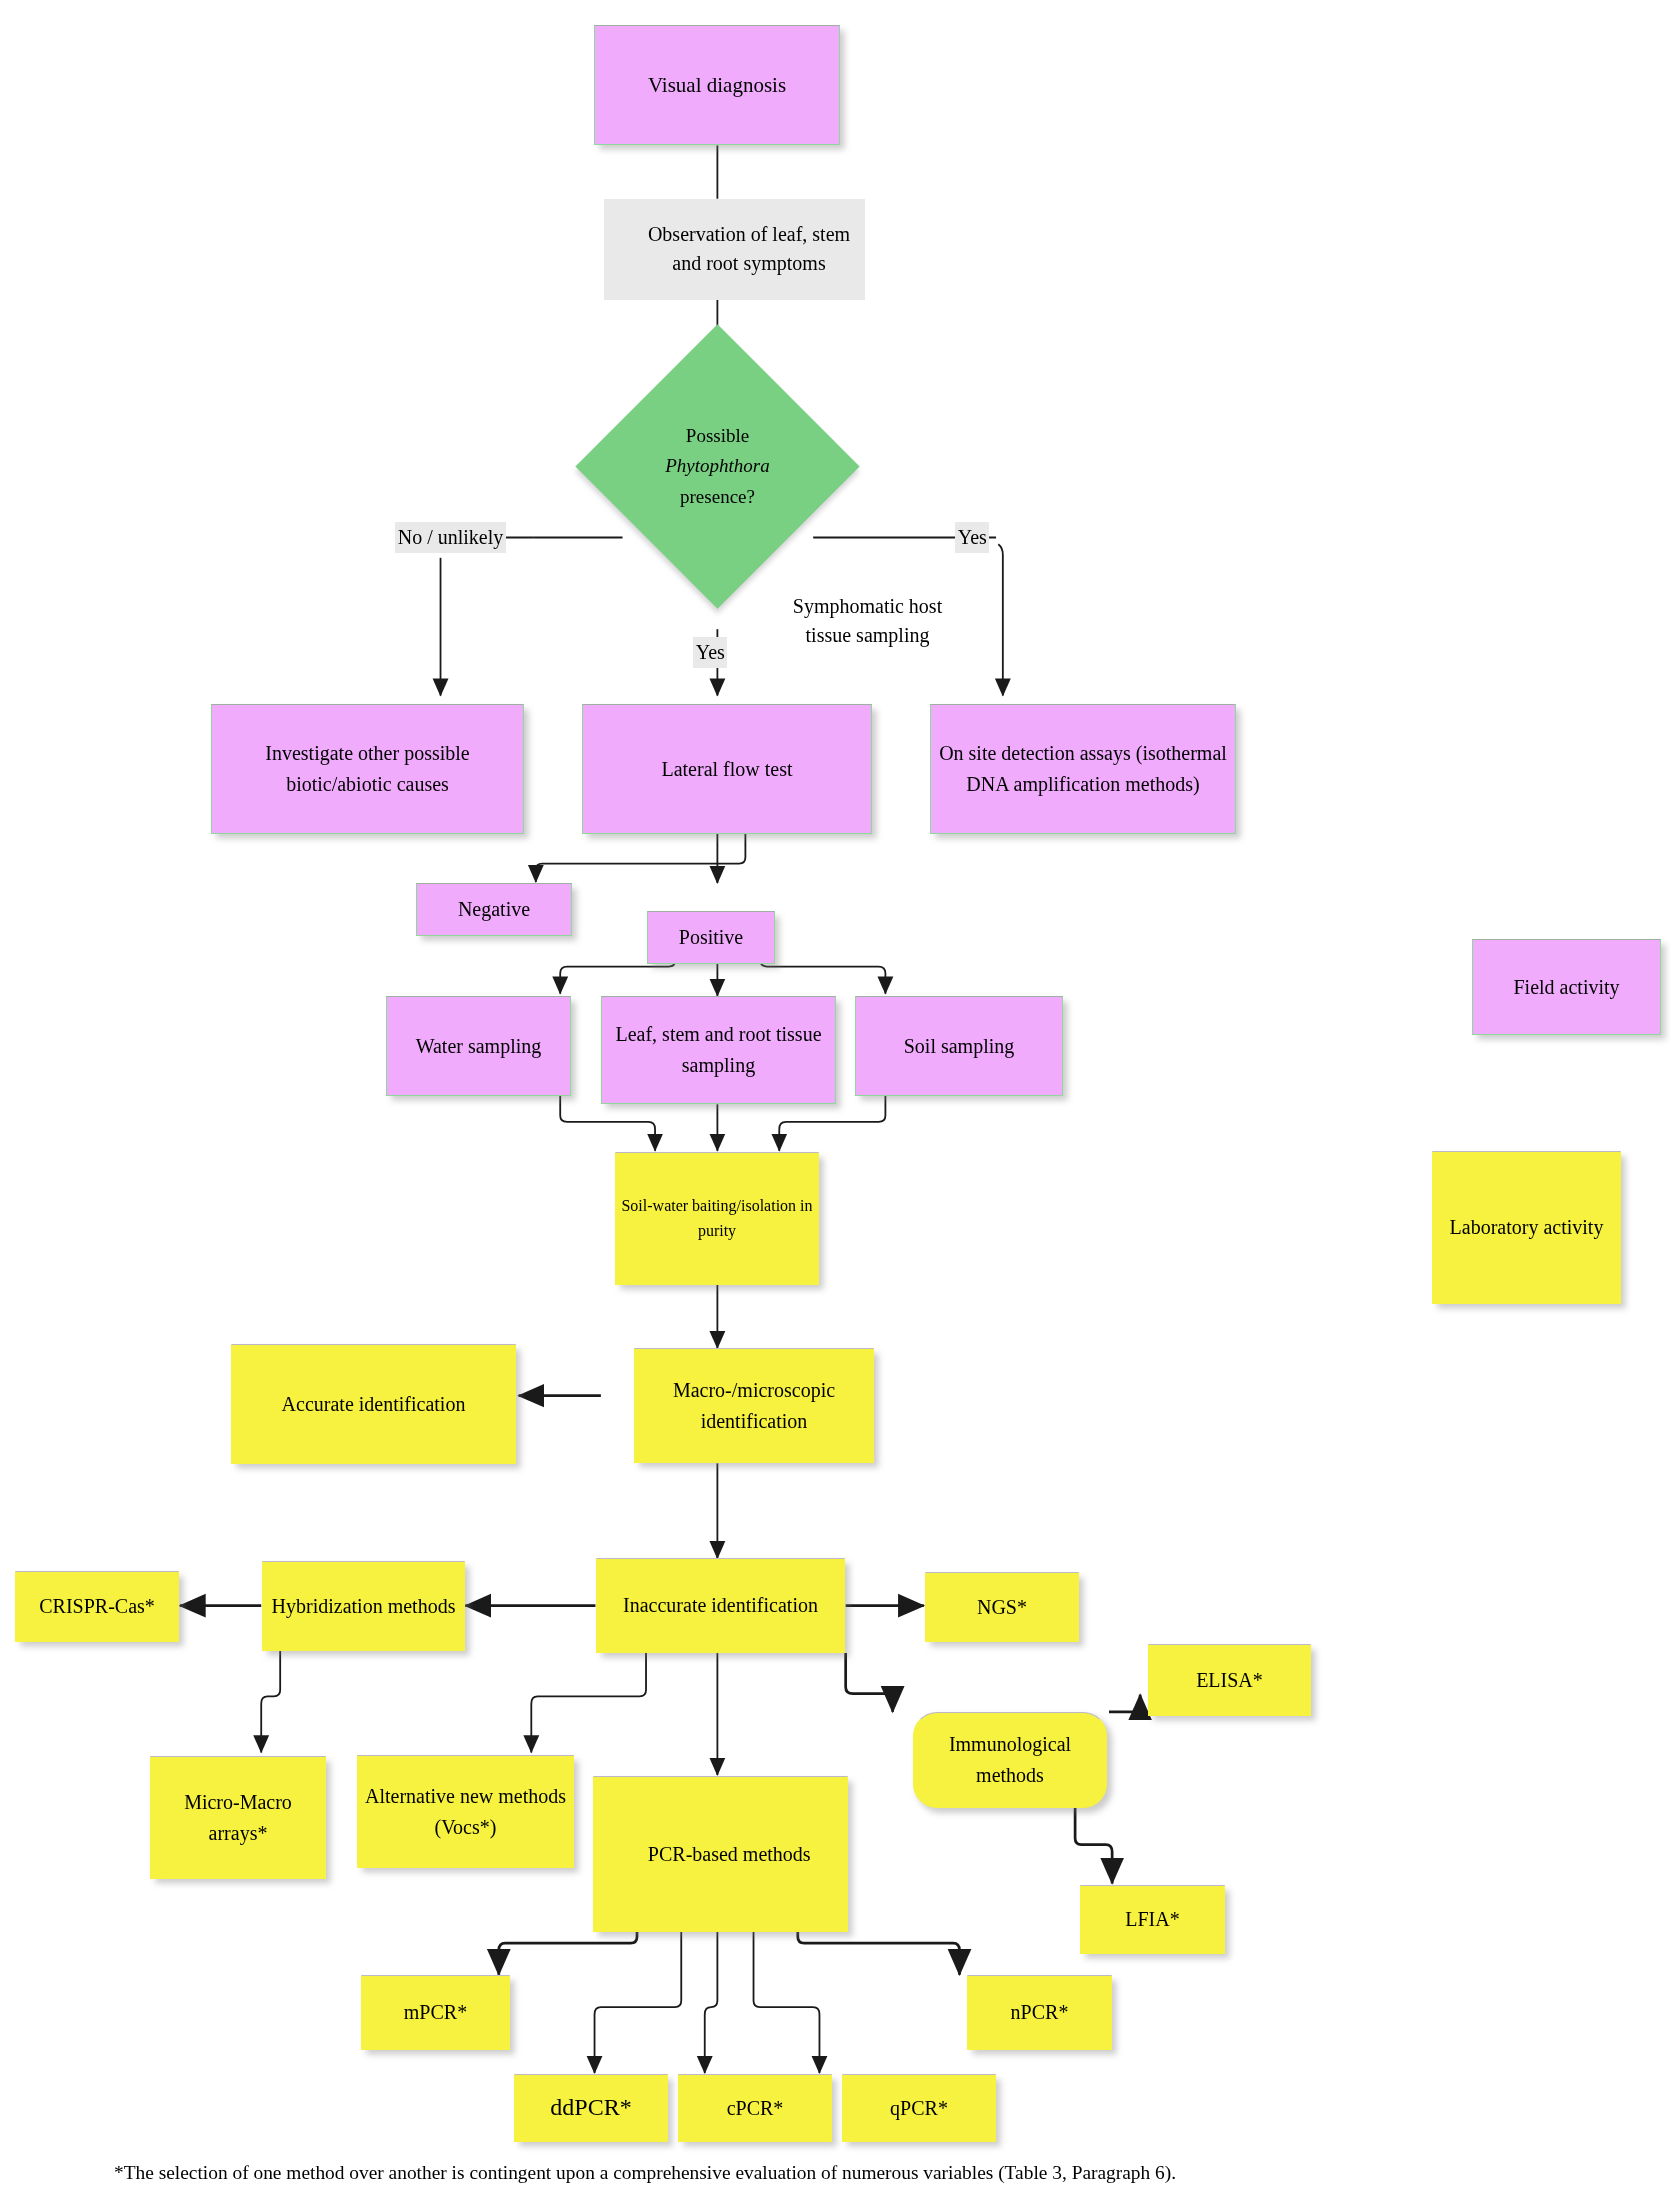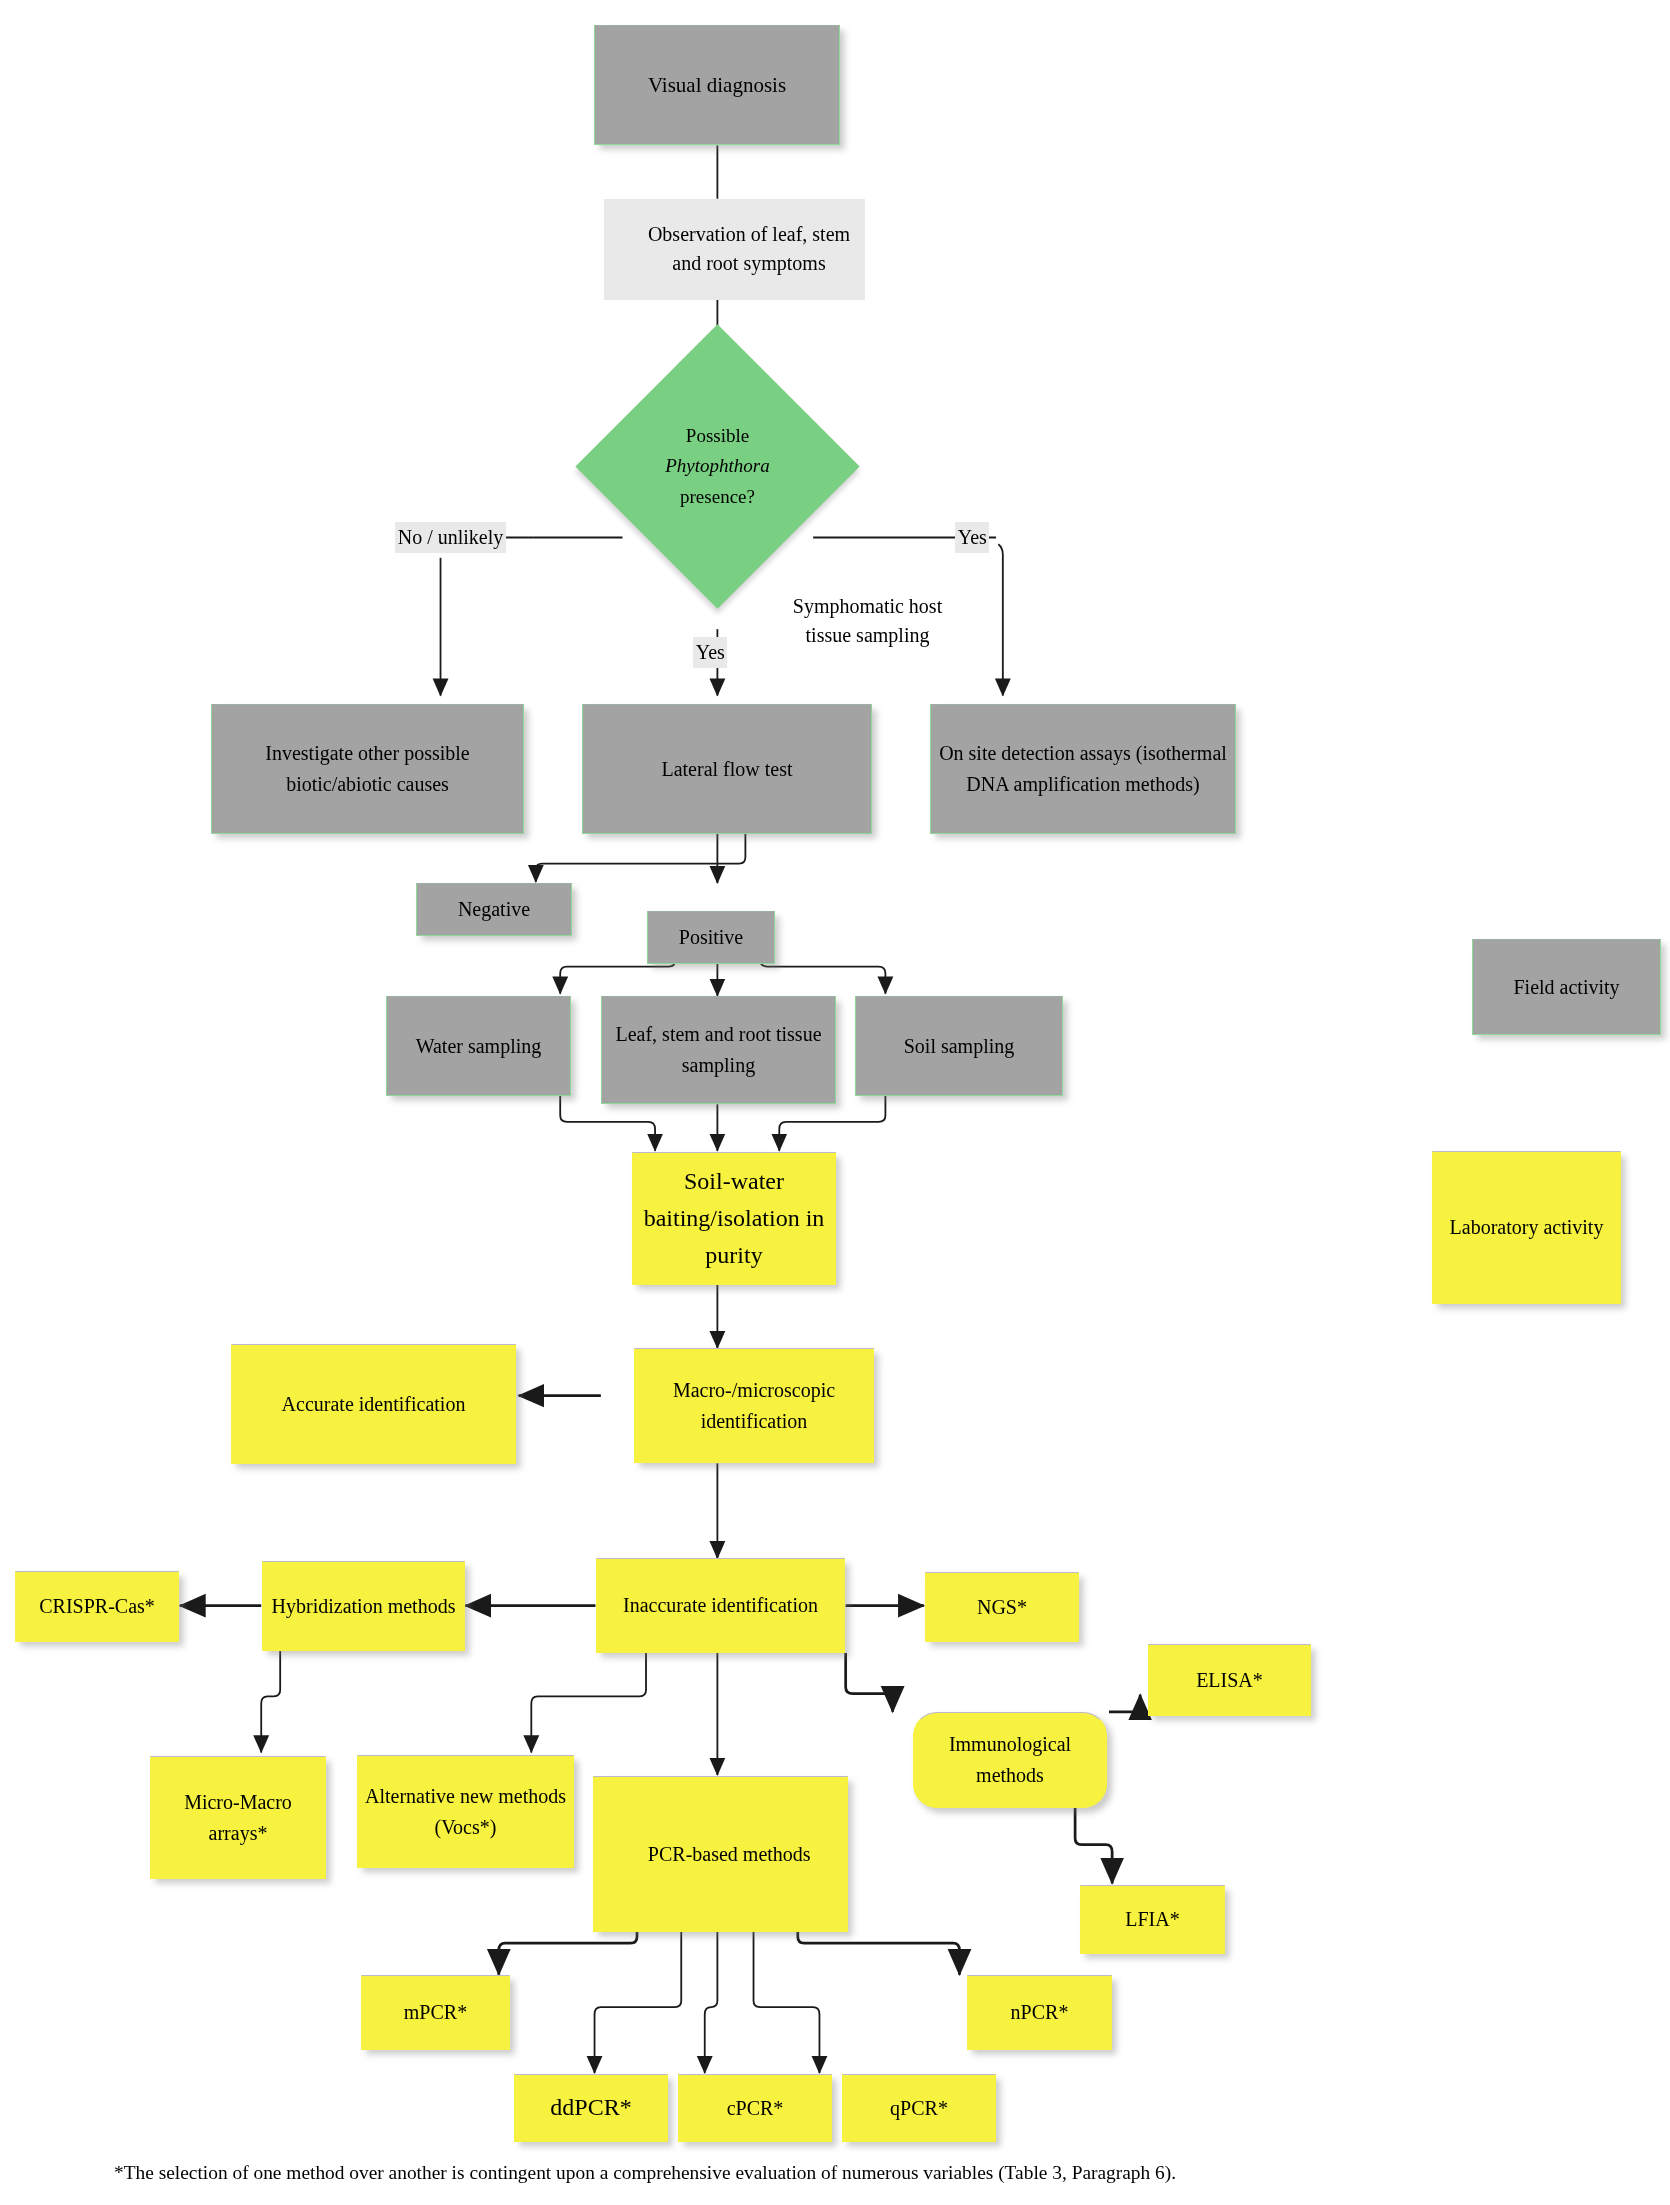--- a/index.html
+++ b/index.html
@@ -29,21 +29,21 @@
     display: flex;
     align-items: center;
     justify-content: center;
     text-align: center;
     box-sizing: border-box;
     z-index: 3;
     line-height: 1.55;
     padding: 2.7px 4.5px;
   }
   .green {
-    background: #a3a3a3;
+    background: #f0abfc;
     border: 0.9px solid #8ed99a;
     border-top: 1.4px solid #9fb0a3;
     box-shadow: 4.5px 4.5px 6.3px rgba(120,120,120,0.38);
   }
   .yellow {
     background: #f6f23f;
     border: 0.9px solid #f6f23f;
     border-top: 1.4px solid #bdb9cc;
     box-shadow: 4.5px 4.5px 6.3px rgba(120,120,120,0.38);
   }
@@ -228,21 +228,21 @@
   </div>
 
   <div class="node green" style="left:601px; top:996px; width:235px; height:108px; font-size:20px;">
     <span>Leaf, stem and root tissue sampling</span>
   </div>
 
   <div class="node green" style="left:855px; top:996px; width:208px; height:100px; font-size:20px;">
     <span>Soil sampling</span>
   </div>
 
-  <div class="node yellow" style="left:632px; top:1152px; width:204px; height:133px; font-size:24px;">
+  <div class="node yellow" style="left:615px; top:1152px; width:204px; height:133px; font-size:16px;">
     <span>Soil-water baiting/isolation in purity</span>
   </div>
 
   <div class="node yellow" style="left:602px; top:1348px; width:240px; height:115px; font-size:20px;margin-left:32px;">
     <span>Macro-/microscopic identification</span>
   </div>
 
   <div class="node yellow" style="left:231px; top:1344px; width:285px; height:120px; font-size:20px;">
     <span>Accurate identification</span>
   </div>

